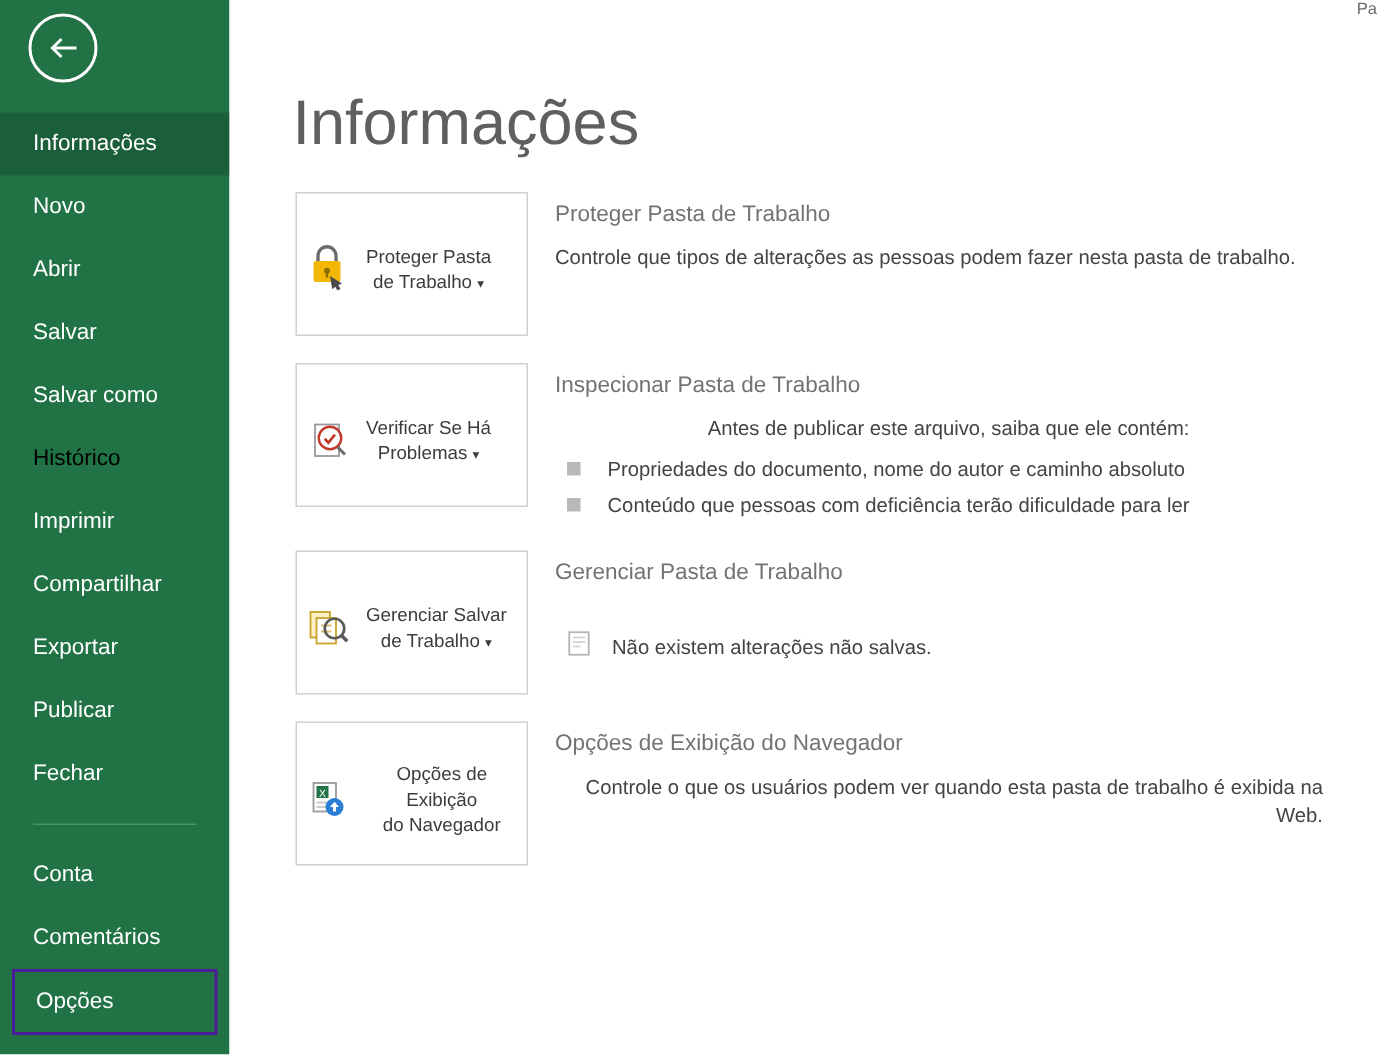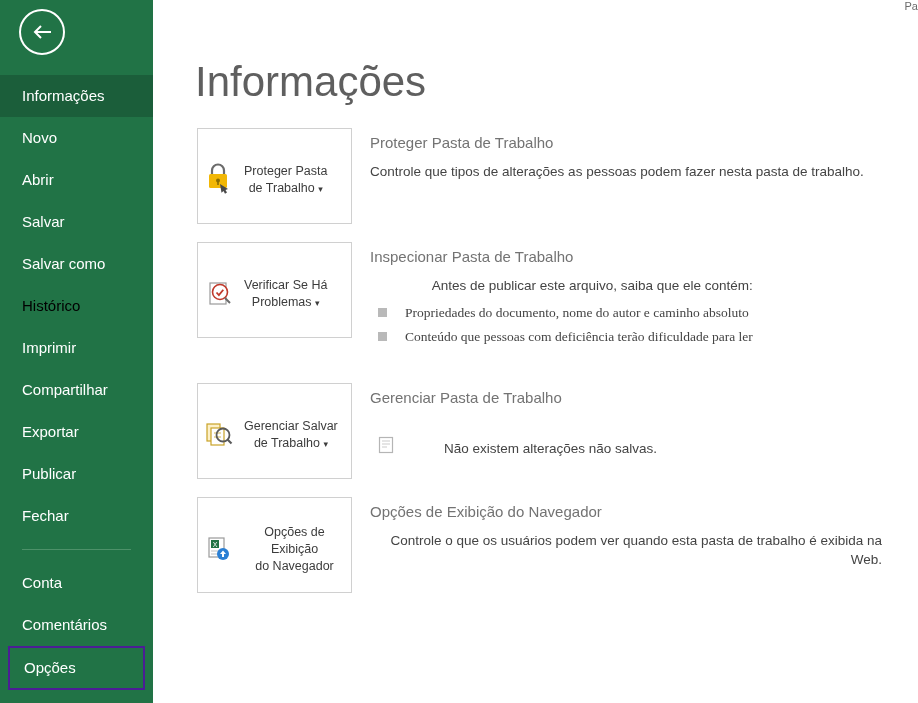--- a/index.html
+++ b/index.html
@@ -152,45 +152,43 @@
     line-height: 26px;
   }
   .sect-desc {
     font-size: 13.5px;
     color: #444444;
     line-height: 19px;
     margin: 0;
     text-align: right;
   }
   .bullets {
-    margin: 6px 0 16px 0;
+    margin: 6px 0 0 0;
     padding: 0;
     list-style: none;
-    font-family: Liberation Serif, serif;
   }
   .bullets li {
     font-size: 13.5px;
     color: #444444;
     line-height: 24px;
     display: flex;
     align-items: flex-start;
   }
   .bullet-sq {
     width: 9px;
     height: 9px;
     background: #b9b9b9;
     display: inline-block;
     margin: 7px 18px 0 8px;
     flex: 0 0 9px;
   }
   .info-line {
     display: flex;
-    align-items: flex-end;
+    align-items: center;
     margin-top: 24px;
-    gap: 36px;
   }
   .info-line .li-icon {
     margin: 1px 12px 0 8px;
     flex: 0 0 18px;
   }
   .info-line .li-text {
     font-size: 13.5px;
     color: #444444;
     line-height: 19px;
   }

